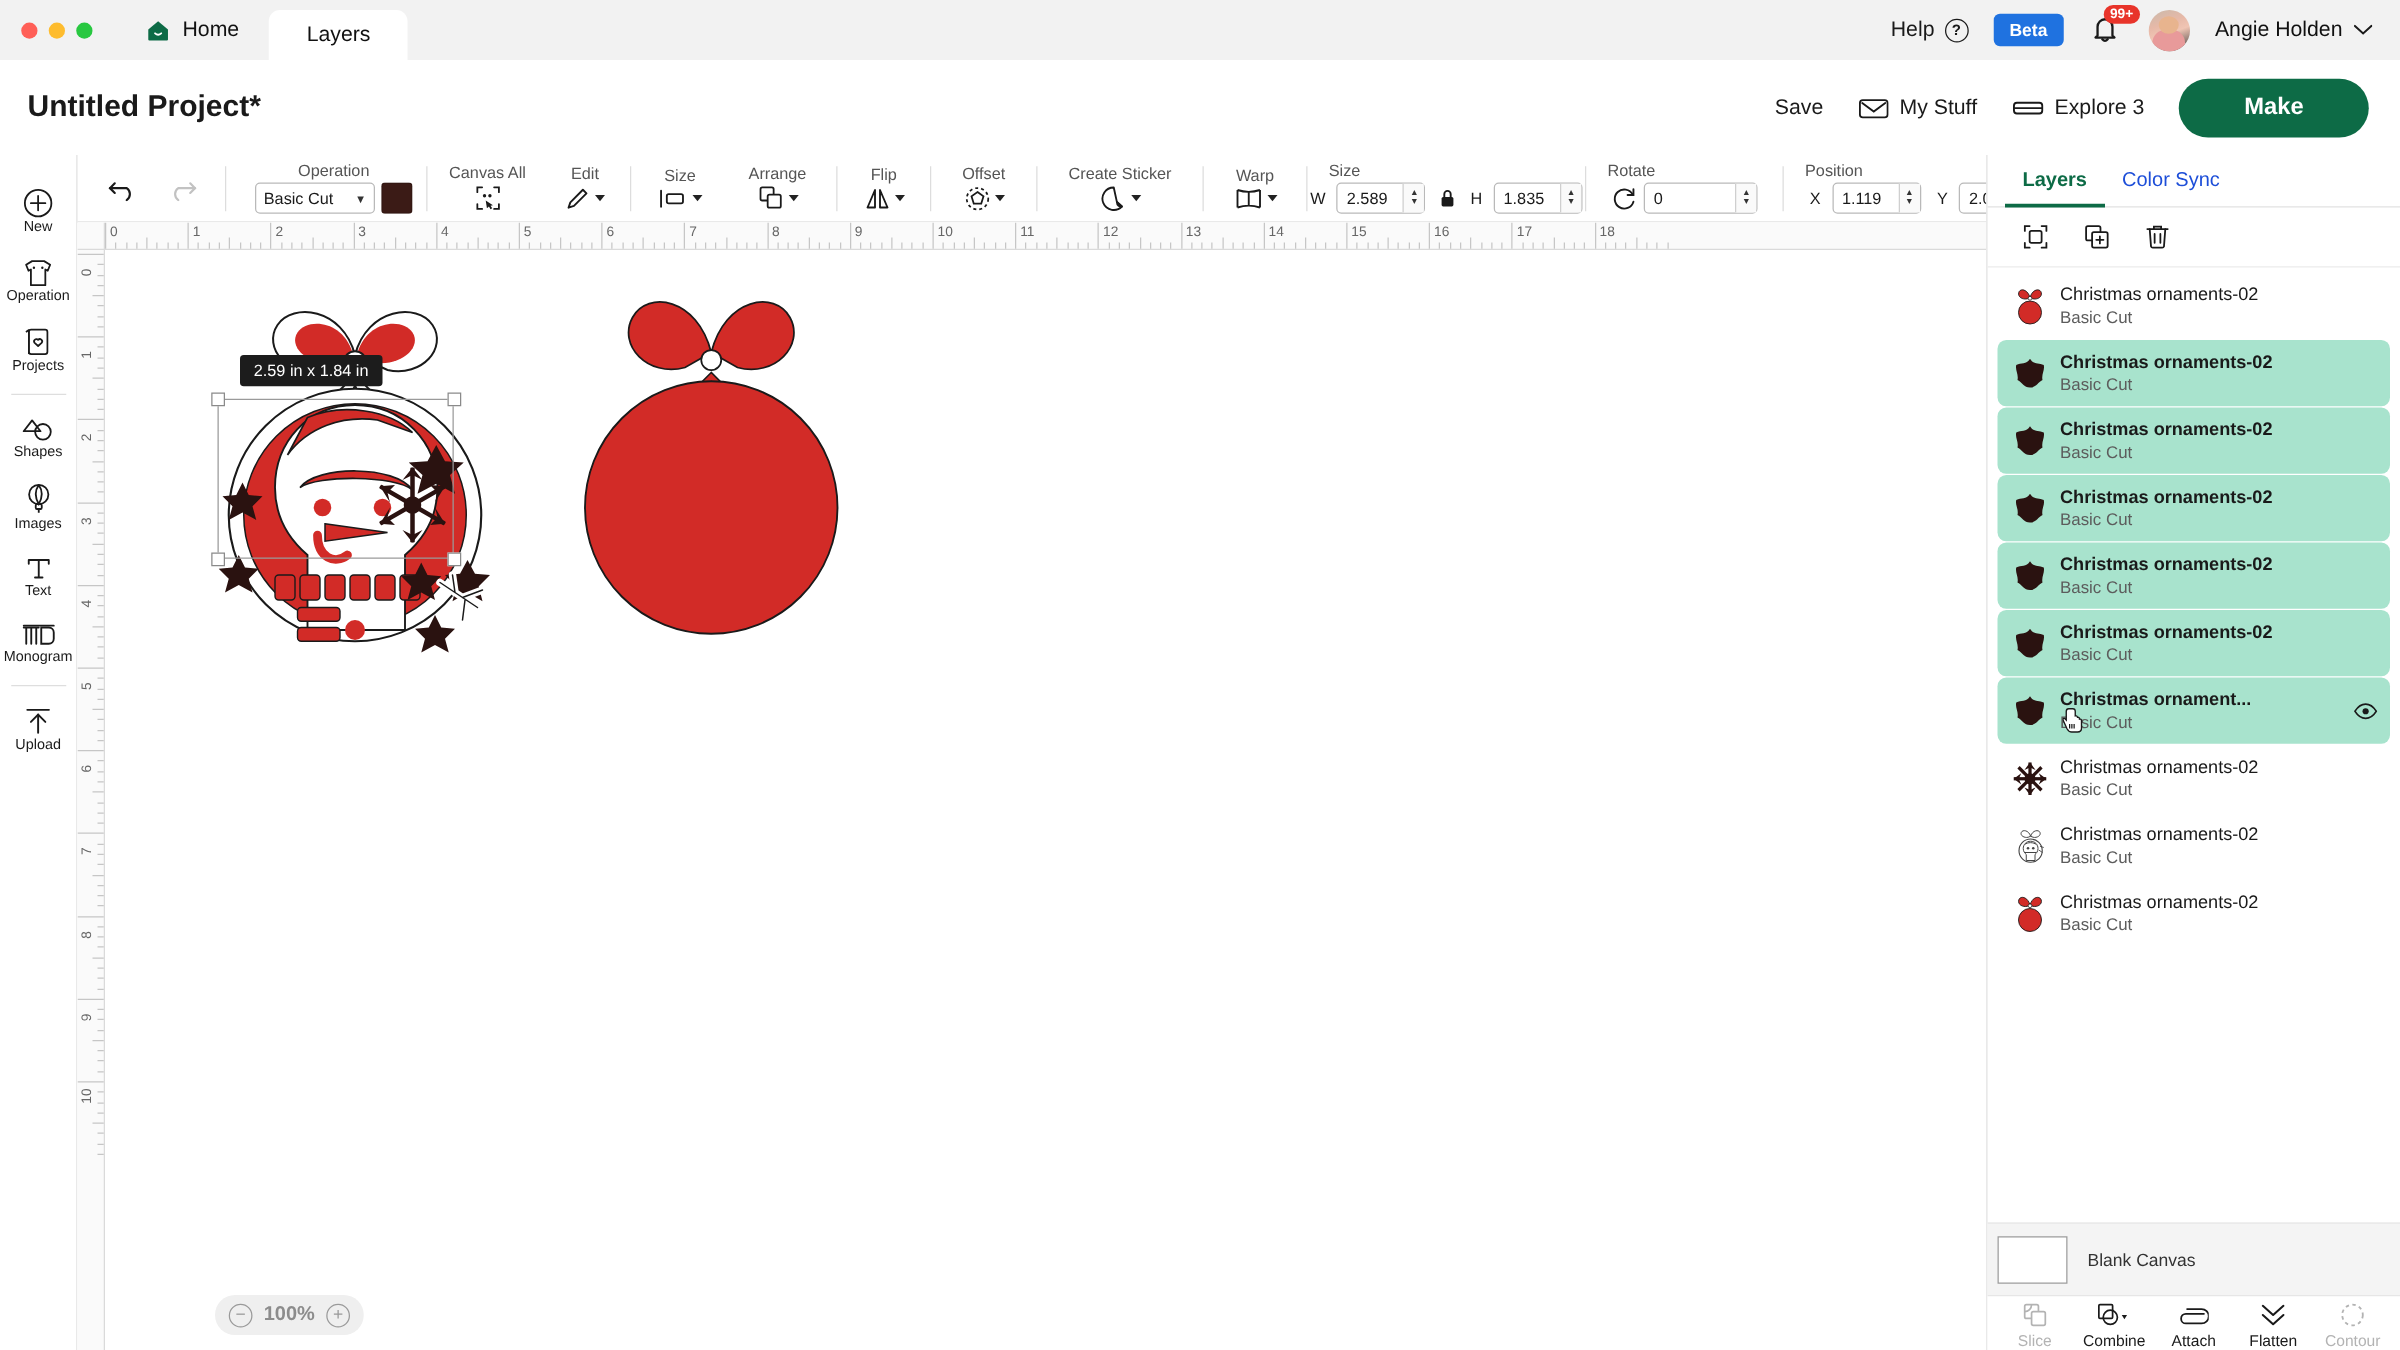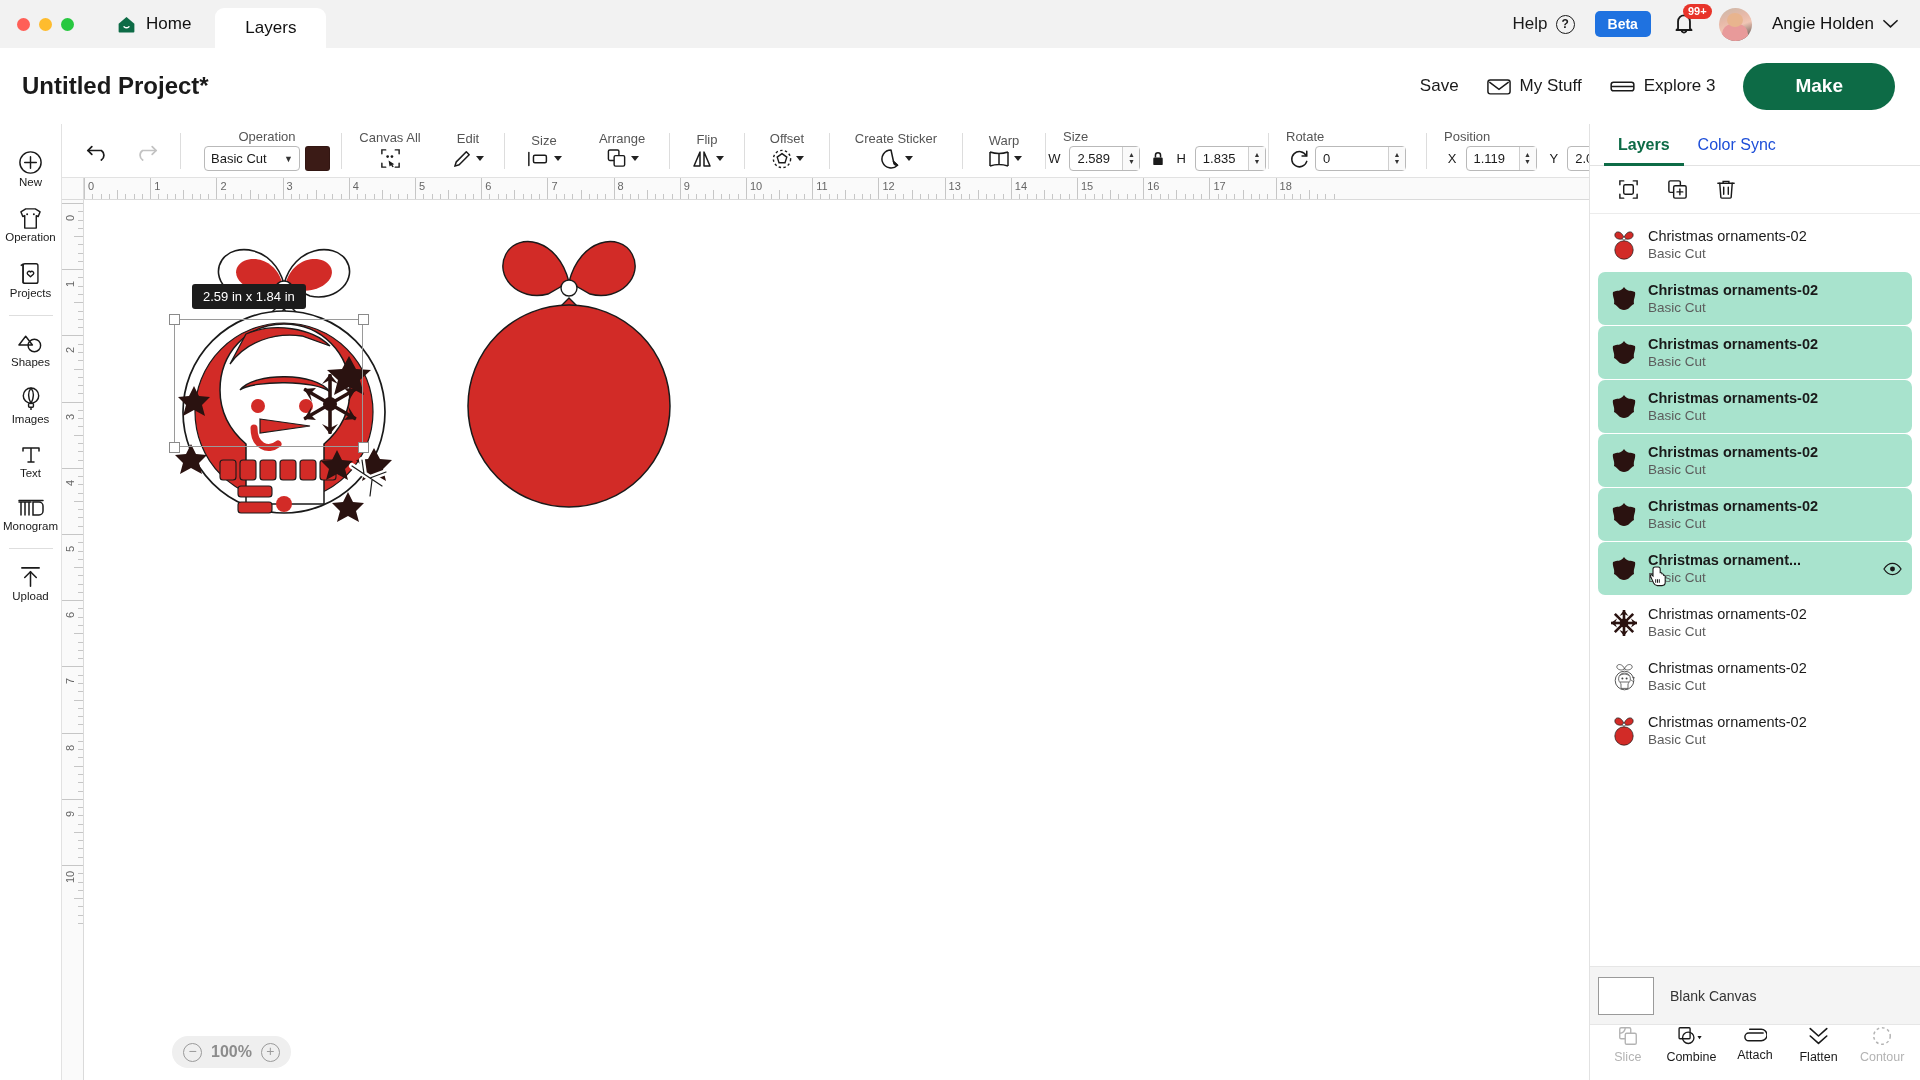--- a/index.html
+++ b/index.html
@@ -220,21 +220,21 @@
   .lr-eye { margin-left: auto; }
 
   .blankcanvas {
     height: 58px; background: #f4f4f4; display: flex; align-items: center;
     padding-left: 8px; gap: 16px; border-top: 1px solid #e6e6e6; text-align: center;
   }
   .bc-swatch { width: 56px; height: 38px; background: #fff; border: 1px solid #9a9a9a; }
   .bc-label { font-size: 14px; color: #333; }
 
   .bottomtools {
-    height: 56px; display: flex; align-items: flex-start; justify-content: space-around;
+    height: 44px; display: flex; align-items: flex-end; justify-content: space-around;
     border-top: 1px solid #e6e6e6; background: #fff; padding: 0 6px;
   }
   .bt {
     display: flex; flex-direction: column; align-items: center; gap: 3px;
     cursor: pointer; width: 60px;
   }
   .bt-lbl { font-size: 12.5px; color: #1a1a1a; }
   .bt.dis .bt-lbl { color: #b3b3b3; }
 
   .promobar {

